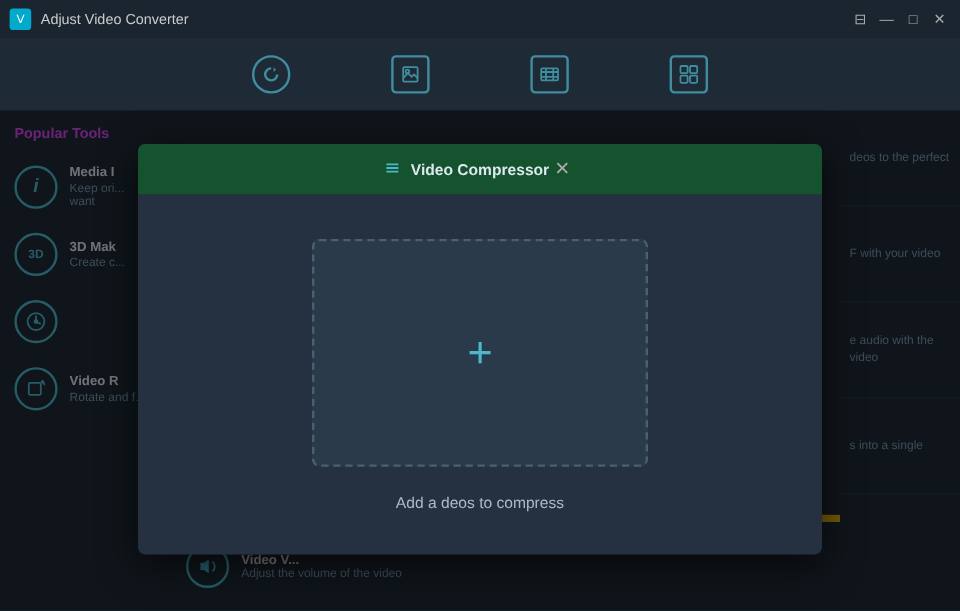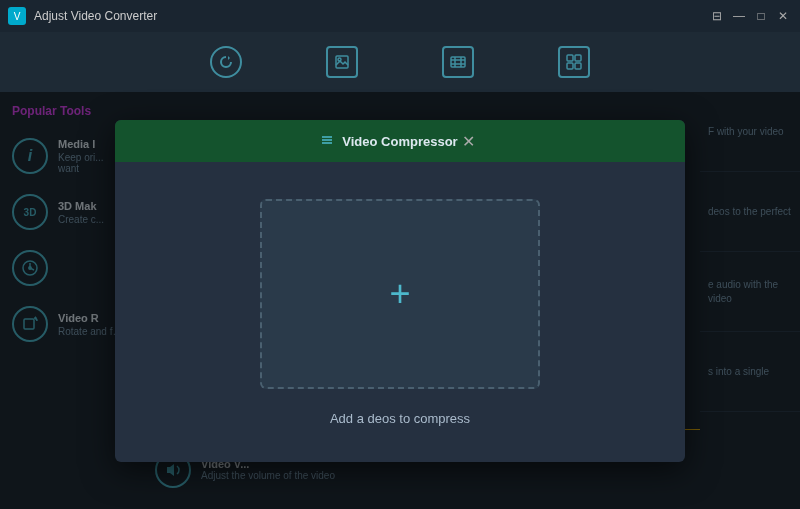--- a/index.html
+++ b/index.html
@@ -383,34 +383,34 @@
         <div class="tool-desc">Rotate and flip the video as you like</div>
       </div>
     </div>
 
   </div>
 
   <div style="flex:1; background:#1e2a35;"></div>
 
   <div class="right-peek">
     <div class="right-tool-item">
+      <div class="right-tool-text">deos to the perfect</div>
+    </div>
+    <div class="right-tool-item">
       <div class="right-tool-text">F with your video</div>
-    </div>
-    <div class="right-tool-item">
-      <div class="right-tool-text">deos to the perfect</div>
     </div>
     <div class="right-tool-item">
       <div class="right-tool-text">e audio with the<br>video</div>
     </div>
     <div class="right-tool-item">
       <div class="right-tool-text">s into a single</div>
     </div>
   </div>
 
-  <div style="position:absolute; bottom:0; left:135px; right:100px; height:80px; background:#1e2a35; display:flex; align-items:center; padding: 0 20px; border-top: 1px solid #eab308;">
+  <div style="position:absolute; bottom:0; left:135px; right:100px; height:80px; background:#1e2a35; display:flex; align-items:center; padding: 0 20px; border-top: 6px solid #eab308;">
     <div style="display:flex; align-items:center; gap:10px;">
       <div style="width:36px;height:36px;border-radius:50%;border:2px solid #4db8cc;display:flex;align-items:center;justify-content:center;">
         <svg width="18" height="18" viewBox="0 0 18 18" fill="#4db8cc">
           <path d="M3 6h3l4-3v12l-4-3H3V6z"></path>
           <path d="M13 5a5 5 0 0 1 0 8" stroke="#4db8cc" stroke-width="1.5" fill="none"></path>
         </svg>
       </div>
       <div>
         <div style="color:#dde8f0;font-size:11px;font-weight:600;">Video V...</div>
         <div style="color:#7a9ab0;font-size:10px;">Adjust the volume of the video</div>

